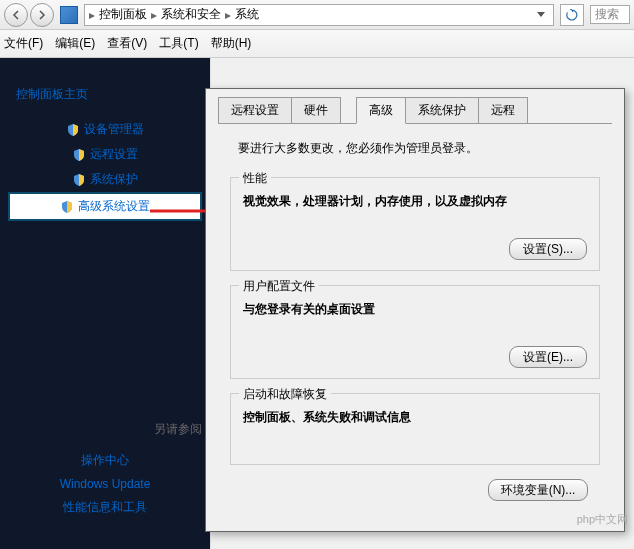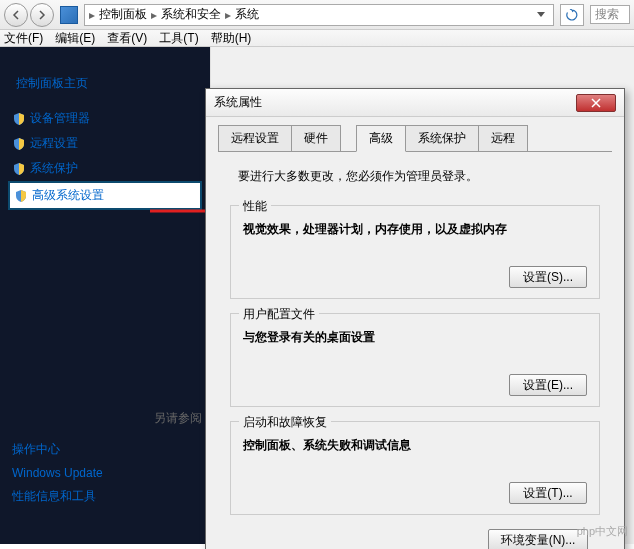--- a/index.html
+++ b/index.html
@@ -9,27 +9,27 @@
     .nav-btn { width: 24px; height: 24px; border: 1px solid #999; border-radius: 50%; background: linear-gradient(#fff, #ddd); display: flex; align-items: center; justify-content: center; cursor: pointer; }
     .nav-btn svg { width: 10px; height: 10px; }
     .breadcrumb-icon { width: 18px; height: 18px; background: linear-gradient(135deg, #4a90d9, #2c6fb7); margin: 0 4px; border: 1px solid #1a5a9e; }
     .breadcrumb { flex: 1; height: 22px; border: 1px solid #aaa; background: #fff; display: flex; align-items: center; padding: 0 4px; gap: 2px; margin-right: 4px; }
     .crumb { padding: 0 2px; }
     .crumb-sep { color: #666; }
     .dropdown-btn { width: 16px; height: 20px; display: flex; align-items: center; justify-content: center; }
     .refresh-box { width: 24px; height: 22px; border: 1px solid #aaa; background: #fff; display: flex; align-items: center; justify-content: center; margin-right: 4px; }
     .search-box { width: 40px; height: 19px; border: 1px solid #aaa; background: #fff; padding: 0 4px; color: #888; overflow: hidden; display: flex; align-items: center; }
     
-    .menu-bar { height: 17px; background: linear-gradient(#f8f8f8, #eee); border-bottom: 1px solid #ccc; display: flex; align-items: center; padding: 0 4px; gap: 12px; }
+    .menu-bar { height: 28px; background: linear-gradient(#f8f8f8, #eee); border-bottom: 1px solid #ccc; display: flex; align-items: center; padding: 0 4px; gap: 12px; }
     .menu-item { cursor: pointer; }
     
     .content { display: flex; height: calc(100% - 52px); }
     .sidebar { width: 211px; background: #0f172a; padding: 28px 8px; border-right: 1px solid #e0e0e0; }
     .sidebar-title { color: #0066cc; margin-bottom: 14px; padding-left: 8px; }
-    .sidebar-item { display: flex; align-items: center; gap: 4px; padding: 4px 4px; cursor: pointer; color: #0066cc; }
+    .sidebar-item { display: flex; align-items: center; gap: 4px; padding: 4px 4px; cursor: pointer; color: #0066cc; justify-content: center; }
     .sidebar-item.selected { border: 2px solid #0c4a6e; background: #fff; }
     .shield-icon { width: 14px; height: 14px; }
     .shield-icon svg { width: 14px; height: 14px; }
     .sidebar-footer { margin-top: 200px; }
     .sidebar-footer-title { color: #666; margin-bottom: 10px; padding-left: 8px; text-align: right; }
     
     .main-area { flex: 1; background: #f0f0f0; position: relative; }
     
     .red-arrow { position: absolute; left: 150px; top: 205px; z-index: 5; }
     .red-arrow svg { width: 100px; height: 12px; }
@@ -46,25 +46,25 @@
     
     .dialog-content { padding: 8px 12px; }
     .admin-note { margin-bottom: 20px; padding-left: 8px; }
     
     .section { border: 1px solid #ccc; border-top: none; position: relative; padding: 16px 12px 10px; margin-bottom: 14px; }
     .section::before { content: ''; position: absolute; top: 0; left: 0; right: 0; height: 1px; background: #ccc; }
     .section-title { position: absolute; top: -7px; left: 8px; background: #f0f0f0; padding: 0 4px; }
     .section-desc { margin-bottom: 28px; font-weight: bold; }
     .section-btn-row { display: flex; justify-content: flex-end; }
     
-    .win-btn { min-width: 78px; height: 22px; background: linear-gradient(#fdfdfd, #e0e0e0); border: 1px solid #888; border-radius: 2px; cursor: pointer; padding: 0 10px; display: inline-flex; align-items: center; justify-content: center; }
+    .win-btn { min-width: 78px; height: 22px; background: linear-gradient(#fdfdfd, #e0e0e0); border: 1px solid #888; border-radius: 9px; cursor: pointer; padding: 0 10px; display: inline-flex; align-items: center; justify-content: center; }
     
     .env-row { display: flex; justify-content: flex-end; margin-bottom: 10px; padding-right: 12px; }
     
-    .watermark { position: absolute; right: 6px; bottom: 10px; color: #aaa; font-size: 11px; z-index: 20; }
+    .watermark { position: absolute; right: 6px; bottom: 22px; color: #aaa; font-size: 11px; z-index: 20; }
   </style>
 </head>
 <body>
 
 <div class="nav-bar">
   <div class="nav-btn">
     <svg viewBox="0 0 10 10">
         <path d="M7 1 L3 5 L7 9" fill="none" stroke="#555" stroke-width="1.5"></path>
       </svg>
   </div>
@@ -157,28 +157,20 @@
 </div>
 
 <div class="red-arrow">
   <svg viewBox="0 0 100 12">
       <line x1="0" y1="6" x2="90" y2="6" stroke="#e02020" stroke-width="3"></line>
       <path d="M90 1 L100 6 L90 11 Z" fill="#e02020"></path>
     </svg>
 </div>
 
 <div class="dialog">
-  <div class="dialog-title">
-    <span>系统属性</span>
-    <div class="close-btn">
-      <svg viewBox="0 0 10 10">
-          <path d="M1 1 L9 9 M9 1 L1 9" stroke="#fff" stroke-width="1.5"></path>
-        </svg>
-    </div>
-  </div>
   <div class="dialog-body">
     <div class="tab-strip">
       <div class="tab">远程设置</div>
       <div class="tab">硬件</div>
       <div class="tab active">高级</div>
       <div class="tab">系统保护</div>
       <div class="tab">远程</div>
     </div>
     <div class="dialog-content">
       <div class="admin-note">要进行大多数更改，您必须作为管理员登录。</div>
@@ -195,23 +187,20 @@
         <div class="section-title">用户配置文件</div>
         <div class="section-desc">与您登录有关的桌面设置</div>
         <div class="section-btn-row">
           <button class="win-btn">设置(E)...</button>
         </div>
       </div>
 
       <div class="section">
         <div class="section-title">启动和故障恢复</div>
         <div class="section-desc">控制面板、系统失败和调试信息</div>
-        <div class="section-btn-row">
-          <button class="win-btn">设置(T)...</button>
-        </div>
       </div>
 
       <div class="env-row">
         <button class="win-btn" style="min-width:100px">环境变量(N)...</button>
       </div>
     </div>
   </div>
 
 </div>
 

